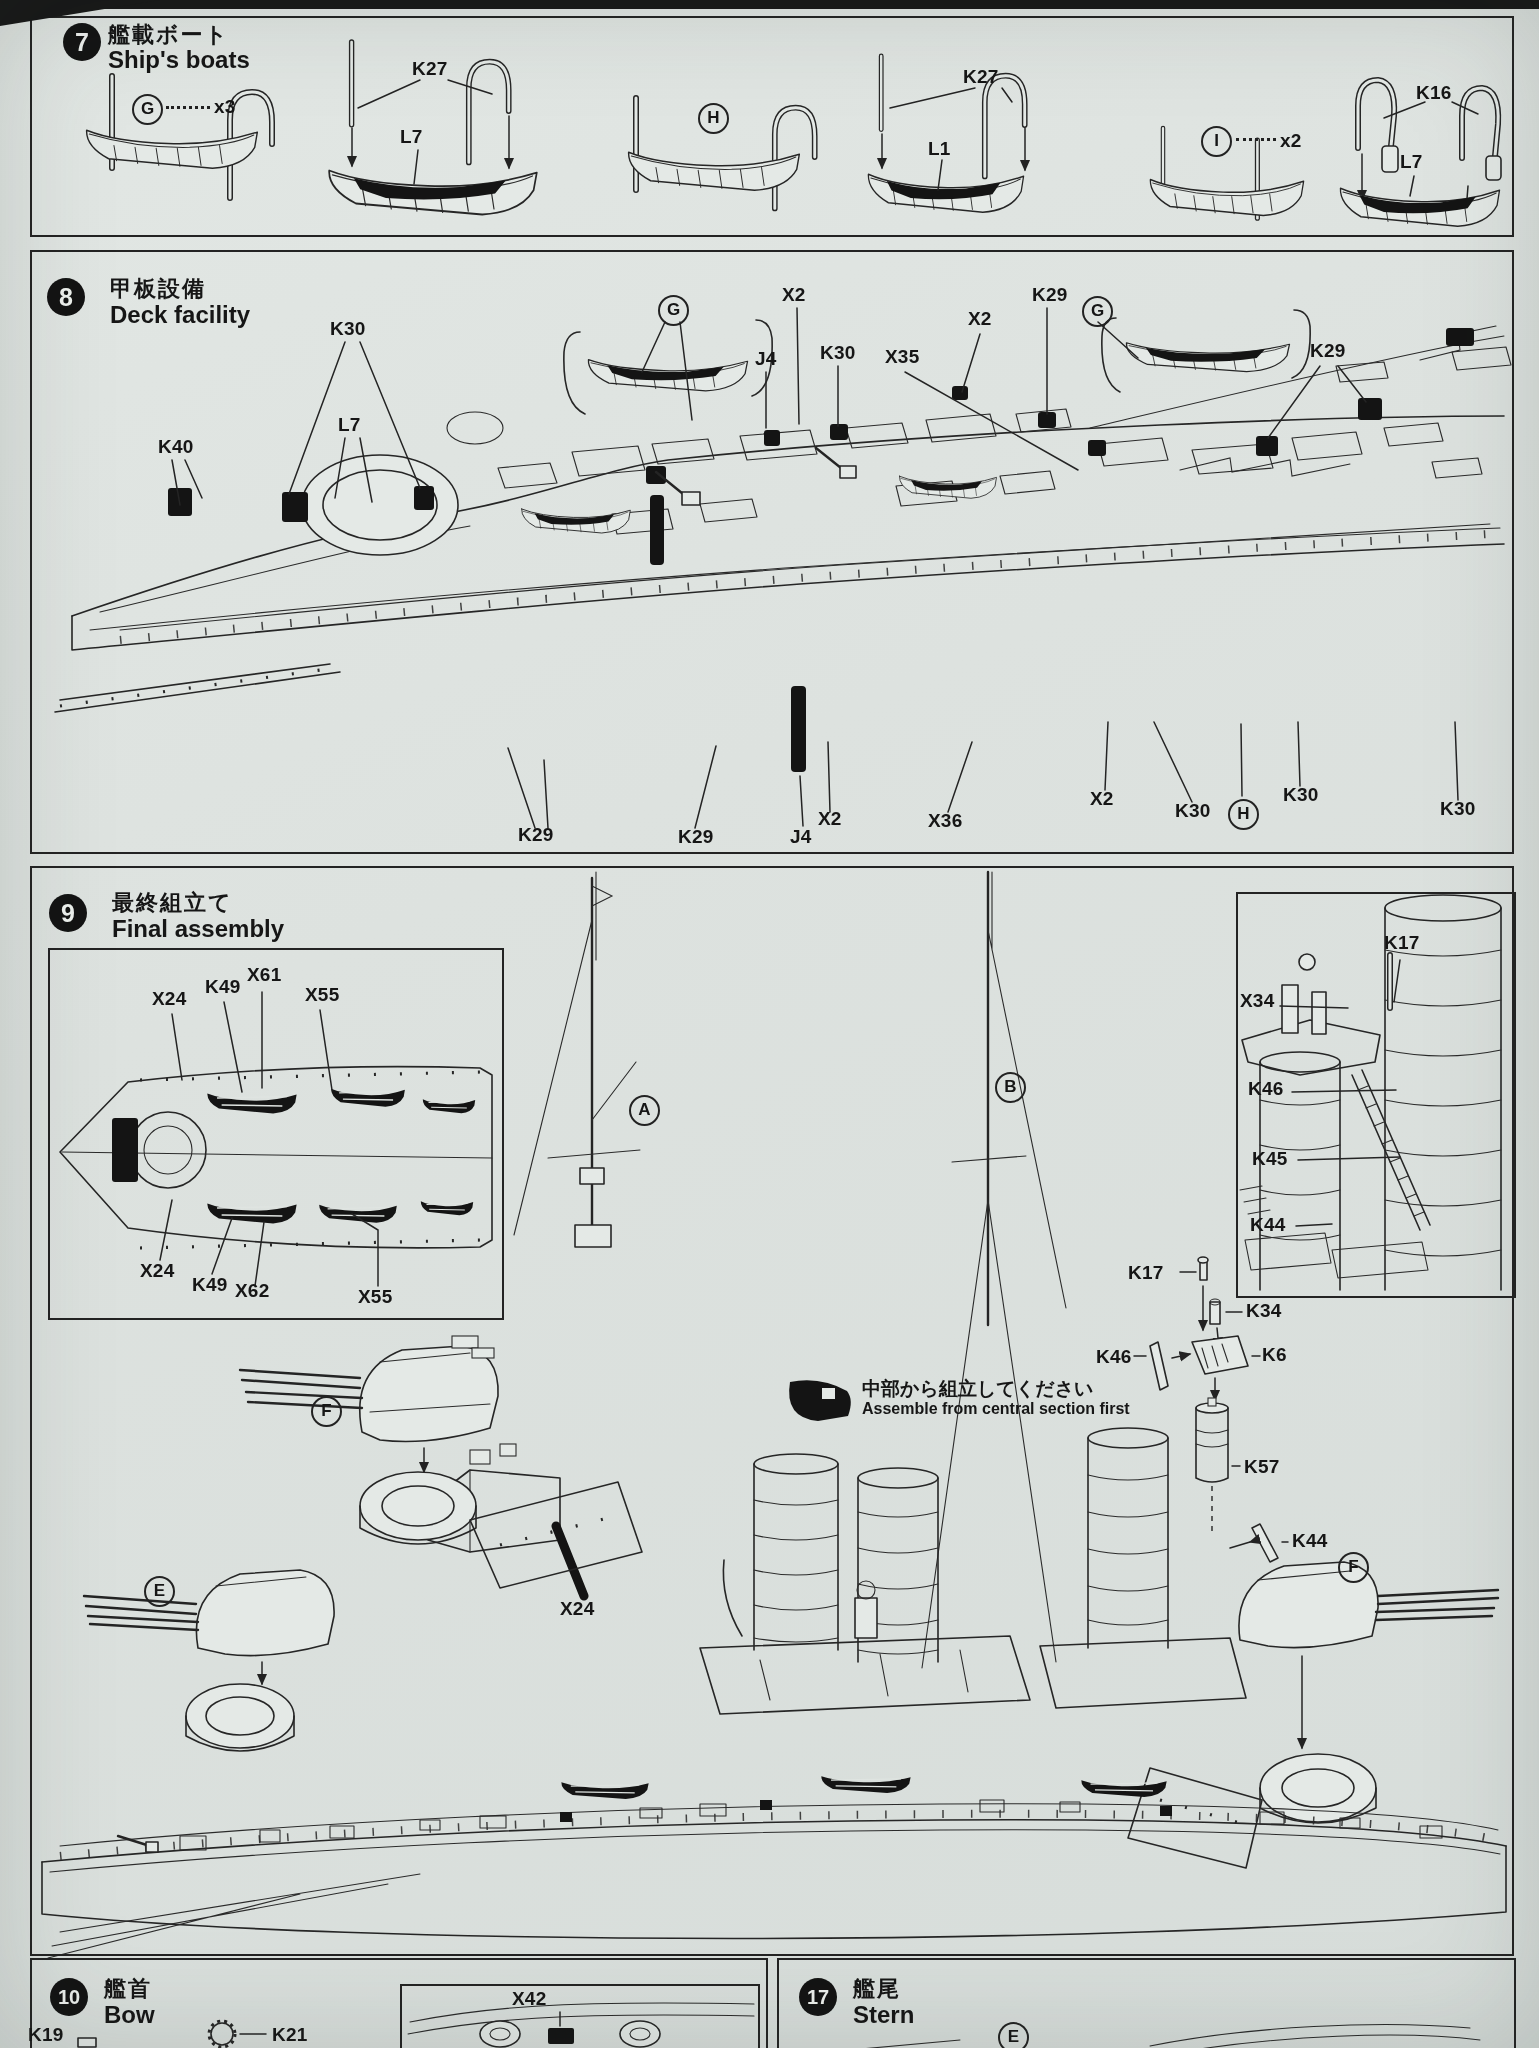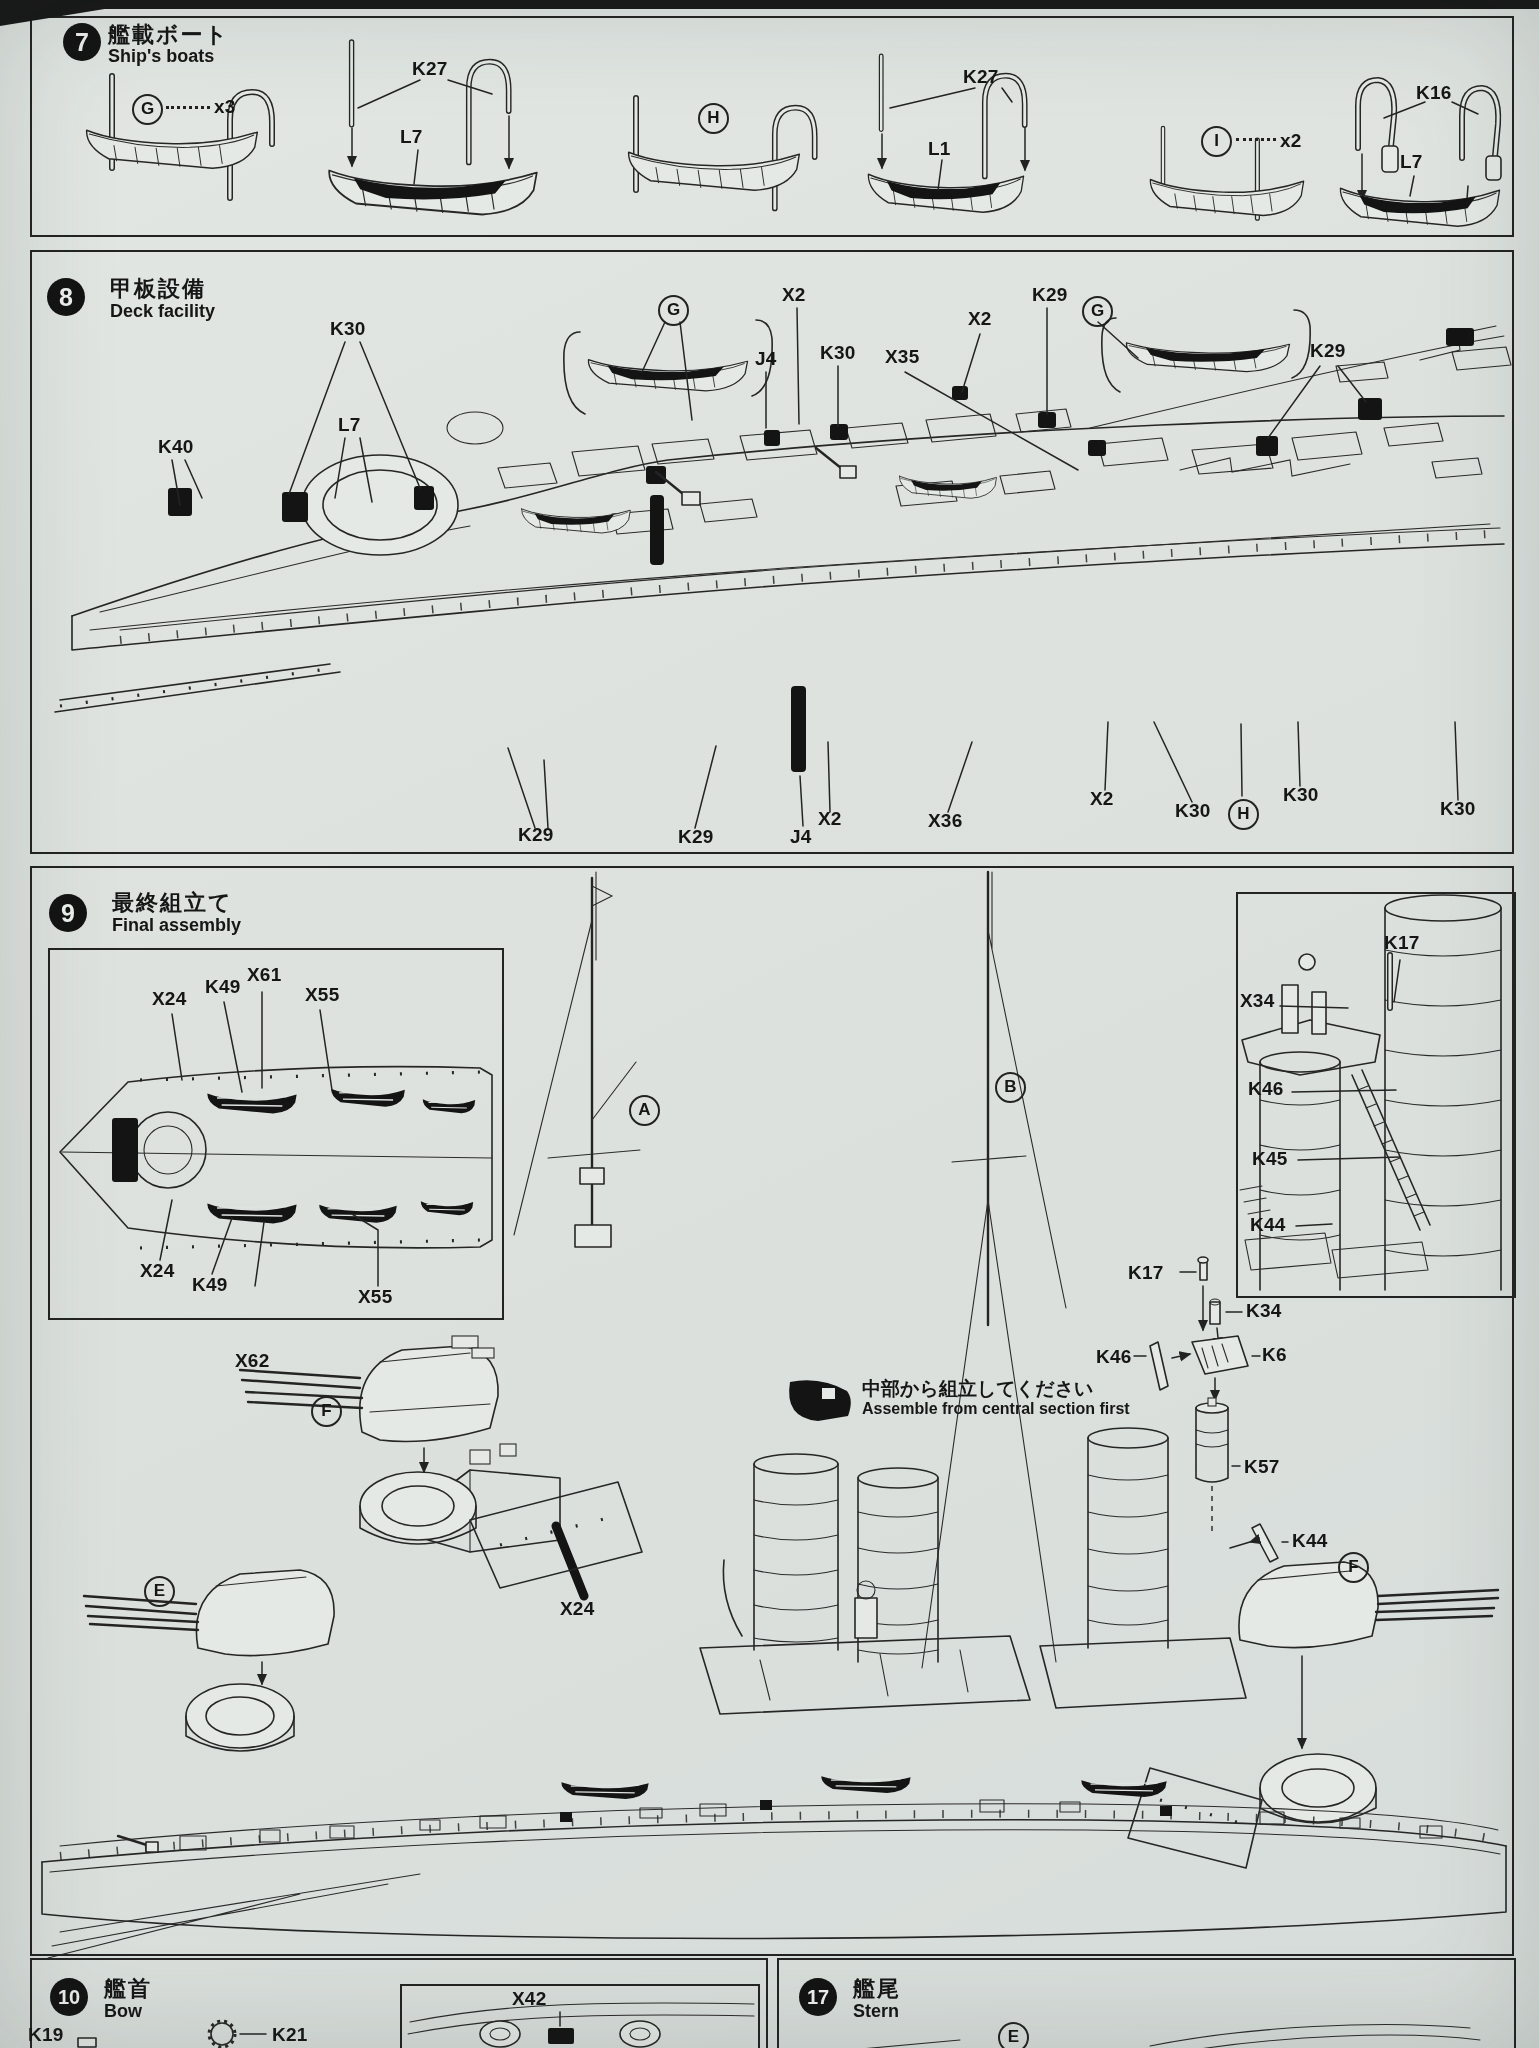--- a/index.html
+++ b/index.html
@@ -10,21 +10,21 @@
         box-shadow:inset 0 0 120px rgba(40,50,45,.18);z-index:50}
   .scan-top{position:absolute;top:0;left:0;width:100%;height:9px;background:#171717;z-index:6}
   .scan-corner{position:absolute;top:0;left:0;width:160px;height:26px;background:#171717;
         clip-path:polygon(0 0,100% 0,0 100%);z-index:6}
   svg#art{position:absolute;left:0;top:0;z-index:1}
   .box{position:absolute;border:2.4px solid #232323;z-index:3;pointer-events:none}
   .badge{position:absolute;width:38px;height:38px;border-radius:50%;background:#131313;color:#eef1ee;
         font-weight:bold;font-size:25px;text-align:center;line-height:38px;z-index:5}
   .badge.sm{font-size:20px}
   .tja{position:absolute;font-size:22px;font-weight:bold;letter-spacing:2px;z-index:5}
-  .ten{position:absolute;font-size:18px;font-weight:bold;z-index:5}
+  .ten{position:absolute;font-size:24px;font-weight:bold;z-index:5}
   .pl{position:absolute;font-size:19px;font-weight:bold;letter-spacing:.2px;z-index:5}
   .cl{position:absolute;width:27px;height:27px;border:2.2px solid #222;border-radius:50%;
         font-size:17px;font-weight:bold;text-align:center;line-height:25px;z-index:5}
   .dotlead{position:absolute;height:0;border-bottom:3.4px dotted #222;z-index:5}
   .nja{position:absolute;font-size:19px;font-weight:bold;z-index:5}
   .nen{position:absolute;font-size:16px;font-weight:bold;z-index:5}
   #wm{position:absolute;left:66px;top:942px;font-size:64px;line-height:1.05;color:#ec0200;
         white-space:nowrap;letter-spacing:-2px;opacity:.96;z-index:30;font-family:"DejaVu Sans",sans-serif}
   
   .ln{stroke:#262626;stroke-width:1.6;fill:none;stroke-linecap:round;stroke-linejoin:round}
@@ -389,21 +389,21 @@
 
   <div class="badge" style="left:49px;top:894px">9</div>
   <div class="tja" style="left:112px;top:888px">最終組立て</div>
   <div class="ten" style="left:112px;top:915px">Final assembly</div>
   <div class="pl" style="left:152px;top:988px">X24</div>
   <div class="pl" style="left:205px;top:976px">K49</div>
   <div class="pl" style="left:247px;top:964px">X61</div>
   <div class="pl" style="left:305px;top:984px">X55</div>
   <div class="pl" style="left:140px;top:1260px">X24</div>
   <div class="pl" style="left:192px;top:1274px">K49</div>
-  <div class="pl" style="left:235px;top:1350px">X62</div>
+  <div class="pl" style="left:235px;top:1280px">X62</div>
   <div class="pl" style="left:358px;top:1286px">X55</div>
   <div class="cl" style="left:629px;top:1095px">A</div>
   <div class="cl" style="left:995px;top:1072px">B</div>
   <div class="pl" style="left:1384px;top:932px">K17</div>
   <div class="pl" style="left:1240px;top:990px">X34</div>
   <div class="pl" style="left:1248px;top:1078px">K46</div>
   <div class="pl" style="left:1252px;top:1148px">K45</div>
   <div class="pl" style="left:1250px;top:1214px">K44</div>
   <div class="pl" style="left:1128px;top:1262px">K17</div>
   <div class="pl" style="left:1246px;top:1300px">K34</div>

